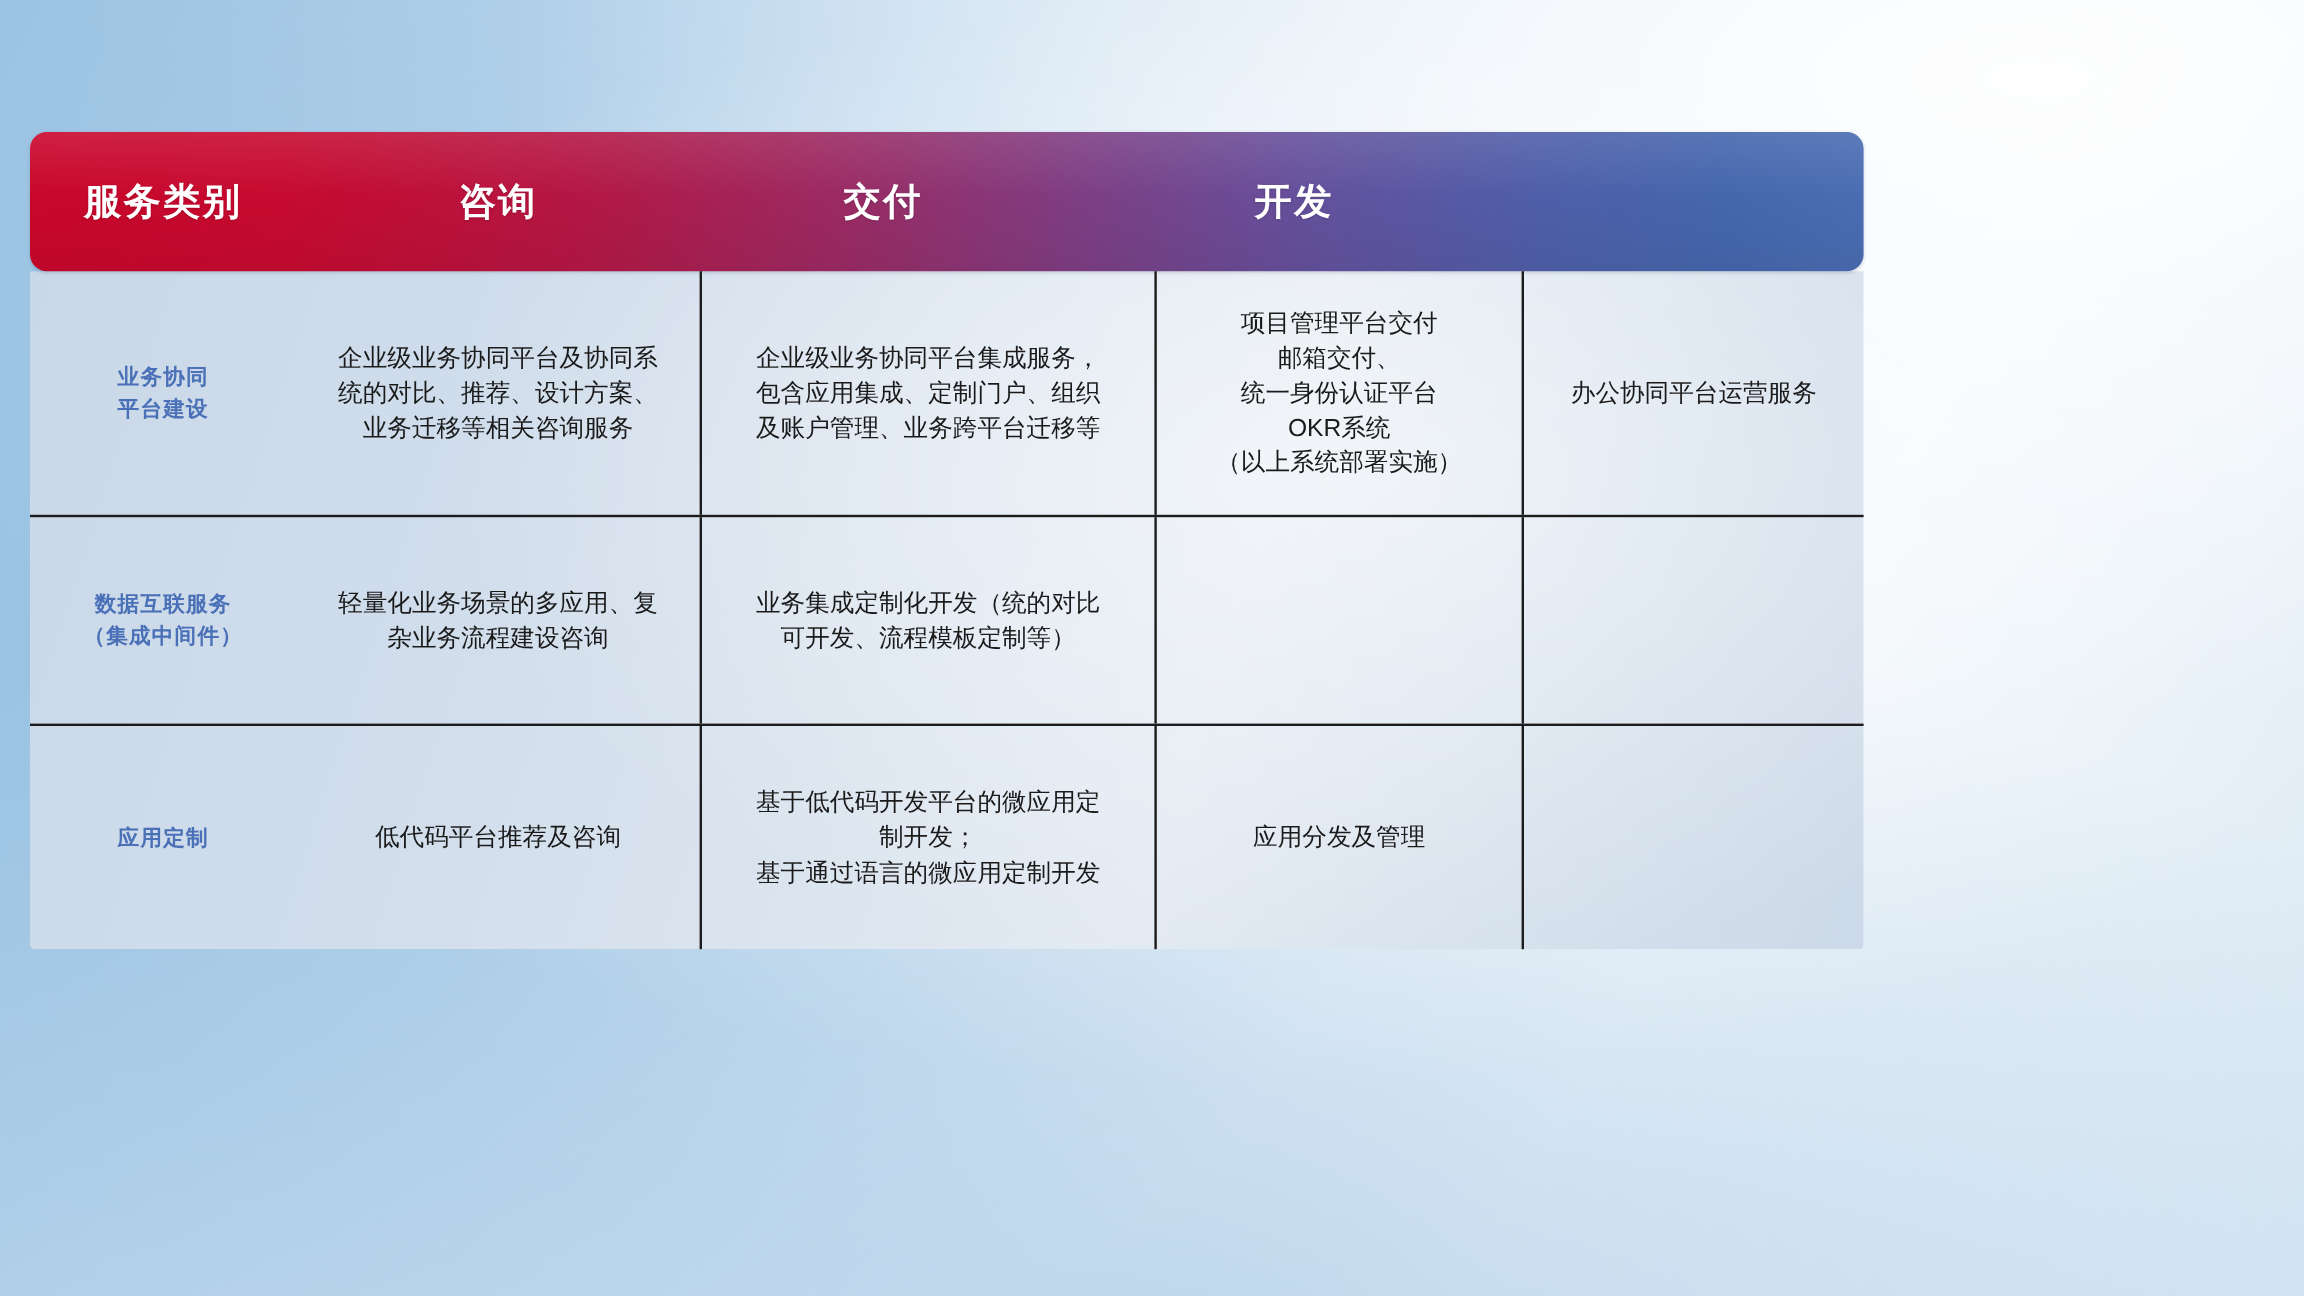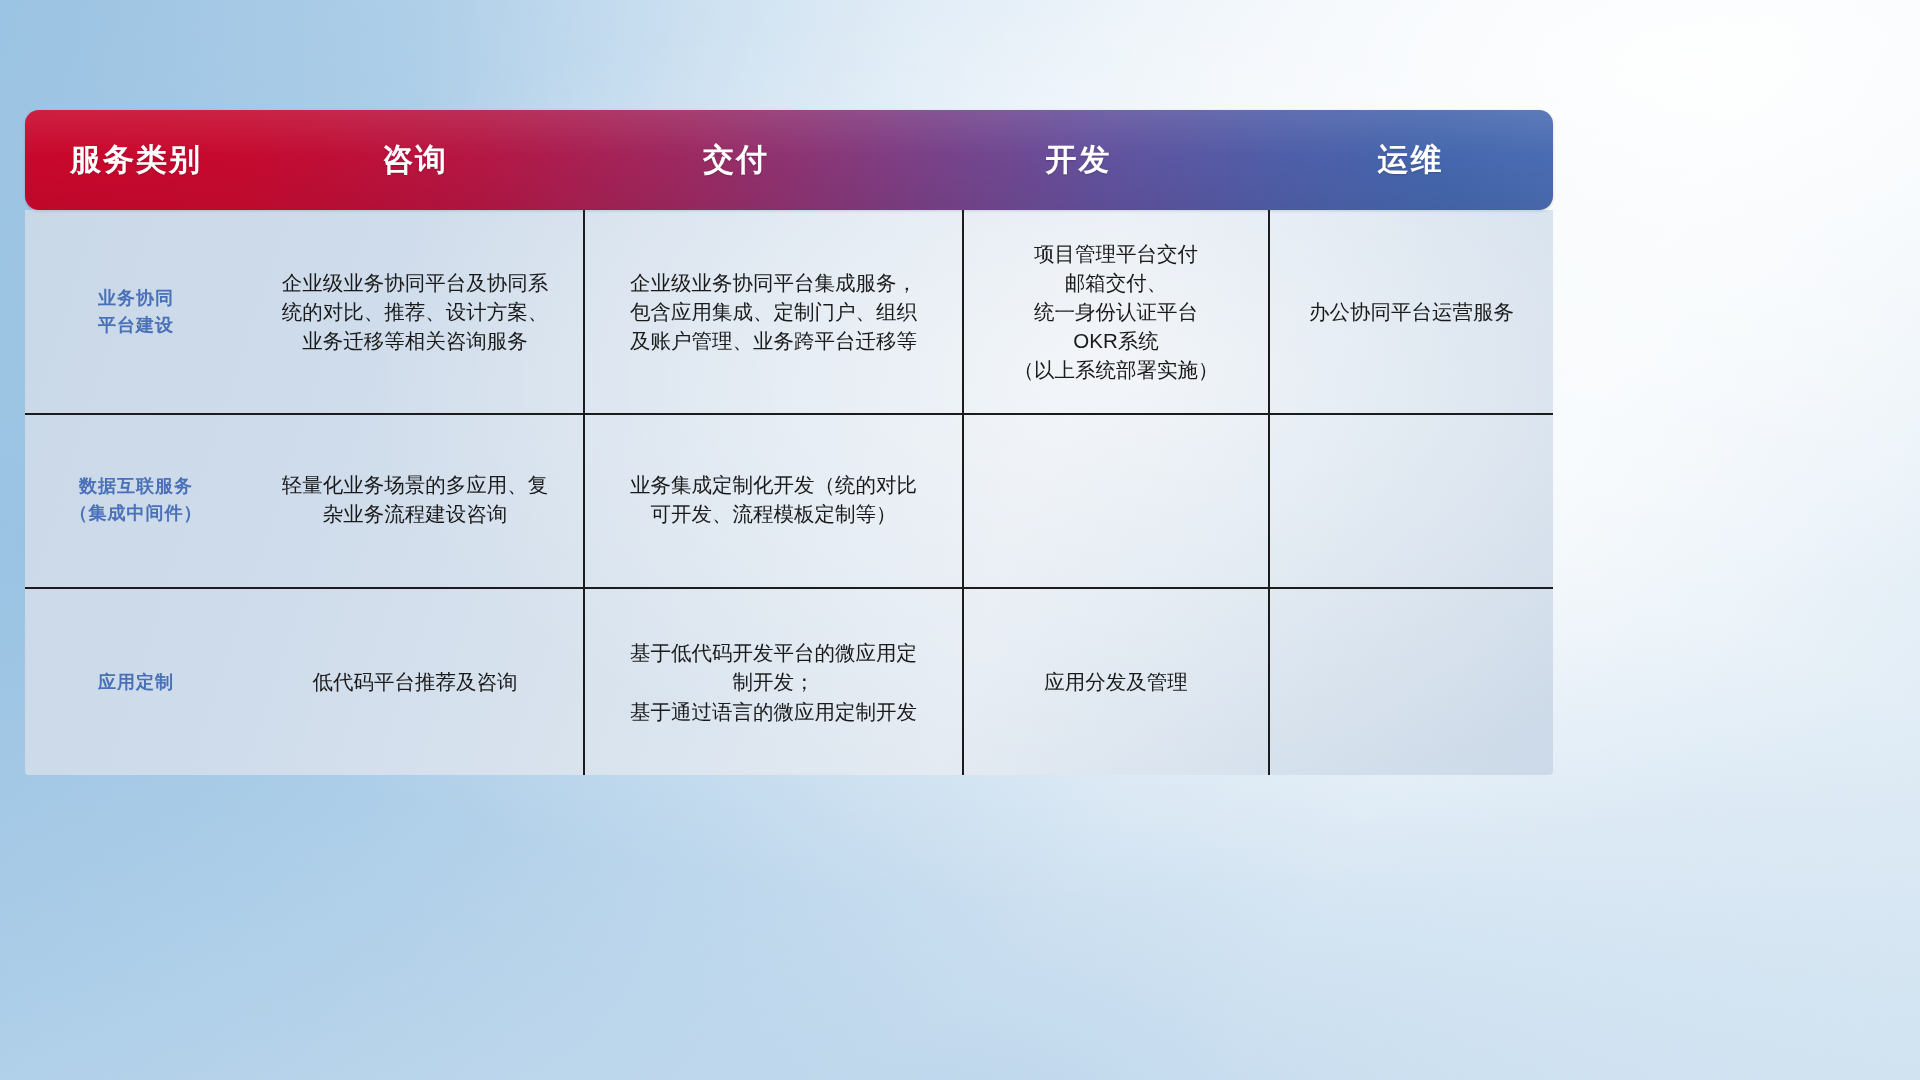--- a/index.html
+++ b/index.html
@@ -22,21 +22,21 @@
   #bg:after{
     content:"";position:absolute;inset:0;
     background:radial-gradient(75% 60% at 55% 42%, rgba(255,255,255,0.55) 0%, rgba(255,255,255,0) 70%);
   }
 
   
   #table-wrap{
     position:absolute;left:25px;top:110px;width:1528px;
   }
   .hdr{
-    height:100px;border-radius:14px;
+    height:116px;border-radius:14px;
     background:linear-gradient(90deg,
       #c9072c 0%, #c60a2f 14%, #b41744 30%,
       #9b2a63 44%, #7c3f85 58%, #63519d 70%,
       #4f5ea8 82%, #4566ad 92%, #4a6cb2 100%);
     display:flex;align-items:center;
     box-shadow:0 1px 3px rgba(40,60,90,.18);
     position:relative;overflow:hidden;
   }
   .hdr:after{
     content:"";position:absolute;inset:0;
@@ -71,36 +71,35 @@
     font-size:20.5px;line-height:1.42;
     color:#1a1a1a;text-align:center;
     white-space:pre-line;
   }
   .cell.sep{border-left:2px solid #1c1c1c;}
   .cat{
     color:#4a70b8;font-weight:bold;font-size:18px;letter-spacing:1px;
     line-height:1.5;
   }
   .r1{height:203px;}
-  .r2{height:172px;font-family:Liberation Mono, monospace;}
+  .r2{height:172px;}
   .r3{height:186px;}
 </style>
 </head>
 <body>
 
 <div id="bg"></div>
 
 <div id="table-wrap">
 
   <div class="hdr">
     <div class="hcell c0">服务类别</div>
     <div class="hcell c1">咨询</div>
     <div class="hcell c3">交付</div>
     <div class="hcell c2">开发</div>
-    <div class="hcell c4">运维</div>
   </div>
 
   <div class="body">
 
     <div class="row r1">
       <div class="cell c0 cat">业务协同
 平台建设</div>
       <div class="cell c1">企业级业务协同平台及协同系
 统的对比、推荐、设计方案、
 业务迁移等相关咨询服务</div>

